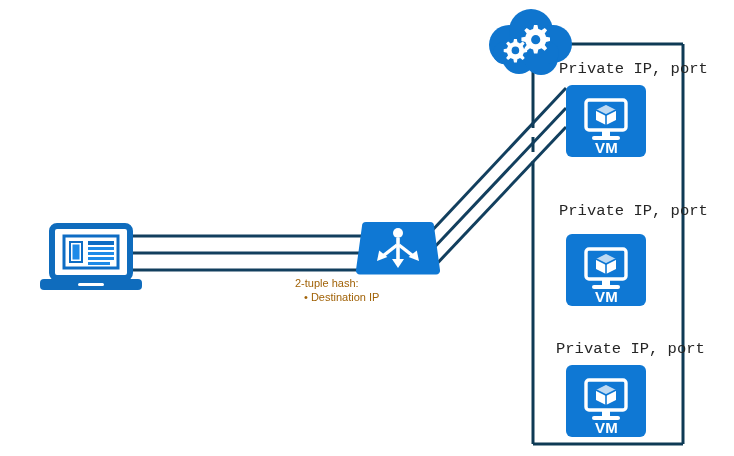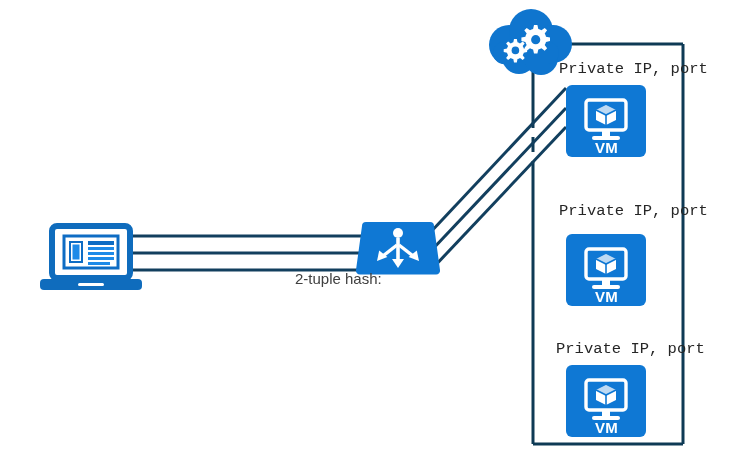--- a/index.html
+++ b/index.html
@@ -32,23 +32,23 @@
     font-size: 15.5px;
     line-height: 1.15;
   }
   .vm-label {
     font-size: 15.5px;
     color: #262626;
   }
   .hash-block {
     position: absolute;
     left: 295px;
-    top: 269px;
-    color: #404040;
-    font-size: 15px;
+    top: 276px;
+    color: #a16207;
+    font-size: 11px;
     line-height: 1.28;
   }
   .hash-block .bullet-row {
     padding-left: 9px;
   }
   .vm-name {
     position: absolute;
     color: #ffffff;
     font-size: 15px;
     font-weight: bold;
@@ -198,15 +198,19 @@
   <div class="label-text vm-label" style="left:556px; top:341px;">Private IP, port</div>
 
   <div class="vm-name" style="left:595px; top:139px;">VM</div>
 
   <div class="vm-name" style="left:595px; top:288px;">VM</div>
 
   <div class="vm-name" style="left:595px; top:419px;">VM</div>
 
   <div class="hash-block">
     <div>2-tuple hash:</div>
+    <div class="bullet-row">
+      <span>•</span>
+      <span>Destination IP</span>
+    </div>
   </div>
 
 </div>
 
 </body></html>

